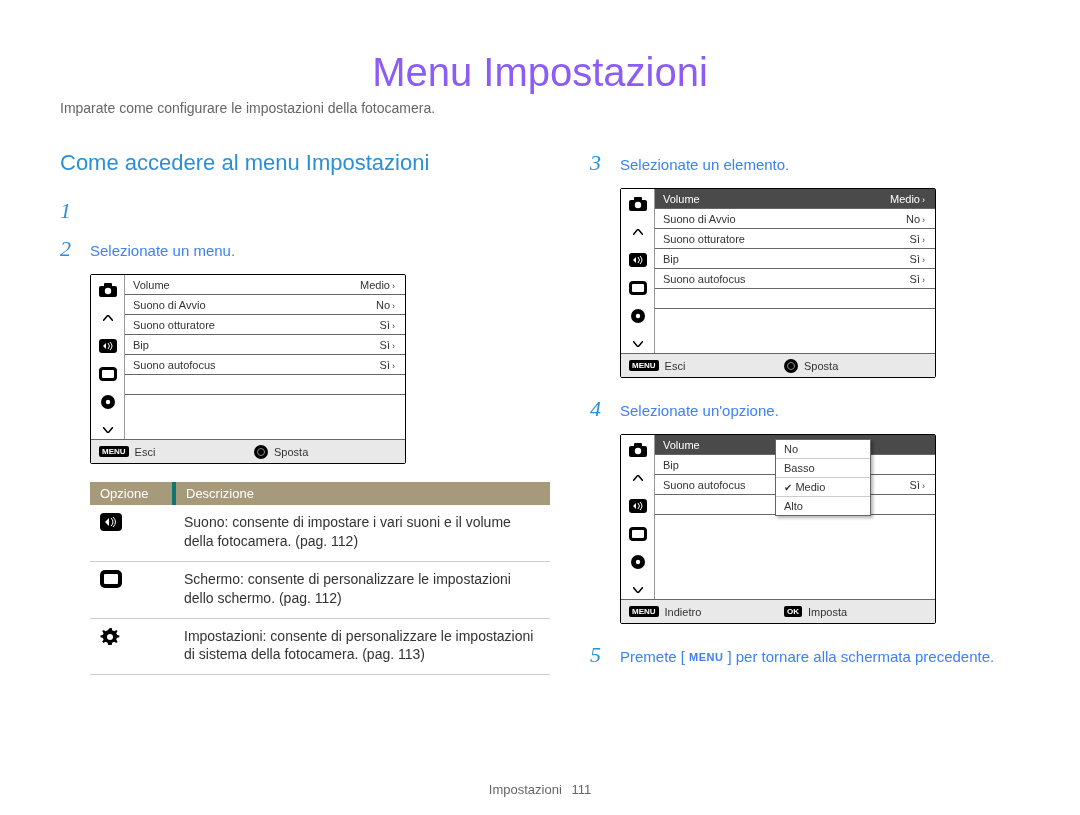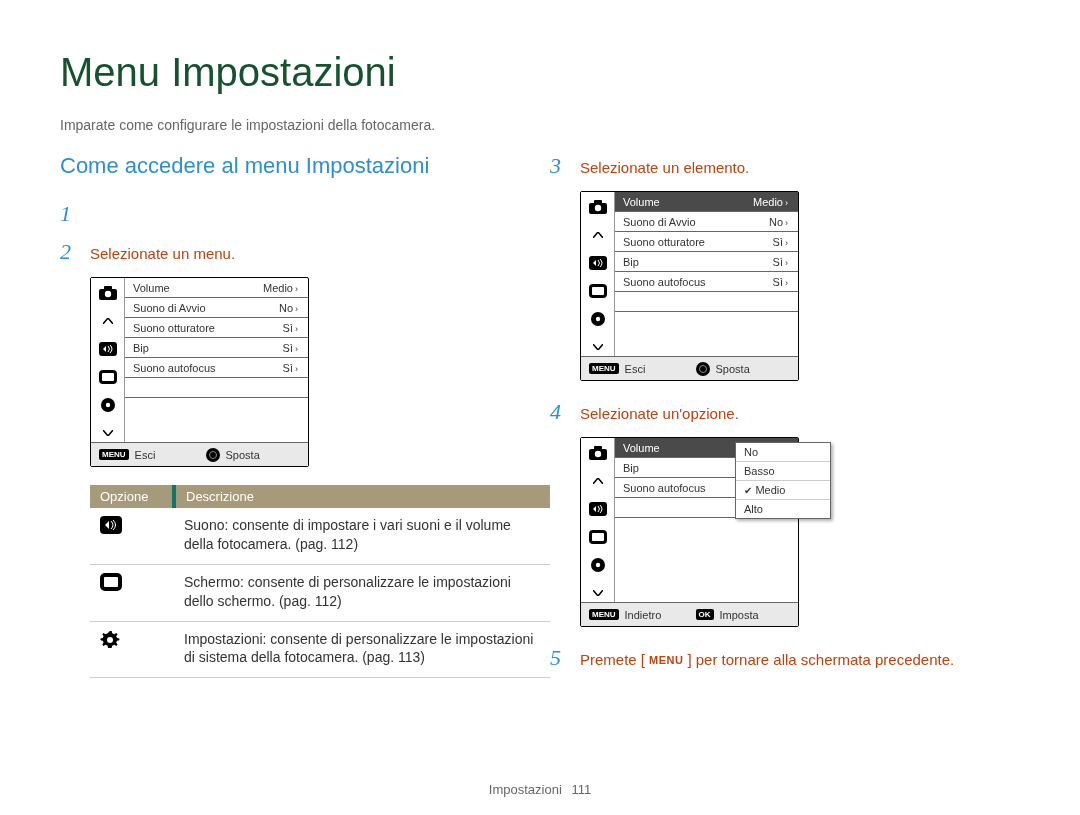--- a/index.html
+++ b/index.html
@@ -8,61 +8,62 @@
     height: 815px;
     background: #fff;
     font-family: Arial, Helvetica, sans-serif;
     color: #333;
     position: relative;
     padding: 50px 60px 0 60px;
   }
   .page-title {
     font-size: 40px;
     font-weight: 400;
-    color: #14532d;
+    color: #8b5cf6;
     letter-spacing: 0px;
-    margin-bottom: 22px;
+    margin-bottom: 5px;
     font-family: "Arial Narrow", Arial, sans-serif;
     font-stretch: condensed;
+    text-align: center;
   }
   .page-subtitle {
     font-size: 14px;
     color: #666;
-    margin-bottom: 20px;
-  }
-  .columns { display: flex; }
+    margin-bottom: 34px;
+  }
+  .columns { display: flex; gap: 40px; }
   .col { flex: 1; }
   .section-title {
     font-size: 22px;
     color: #2b8fd6;
     font-weight: 400;
     margin-bottom: 22px;
   }
   .step { display: flex; margin-bottom: 12px; align-items: baseline; }
   .step-num {
     font-size: 22px;
     color: #2b8fd6;
     font-style: italic;
     font-family: Georgia, serif;
     width: 30px;
     flex-shrink: 0;
   }
-  .step-text { font-size: 15px; color: #c2410c; line-height: 1.4; text-align: center; }
+  .step-text { font-size: 15px; color: #3b82f6; line-height: 1.4; text-align: center; }
   .menu-badge {
     display: inline-block;
     font-size: 11px;
     font-weight: bold;
     letter-spacing: 0.5px;
     padding: 1px 4px;
     vertical-align: middle;
   }
 
   
   .screen {
-    width: 219px;
+    width: 316px;
     background: #fff;
     border: 1px solid #000;
     border-radius: 2px;
     margin: 6px 0 18px 30px;
     font-size: 11px;
     position: relative;
   }
   .screen-inner { display: flex; }
   .screen-side {
     width: 34px;

